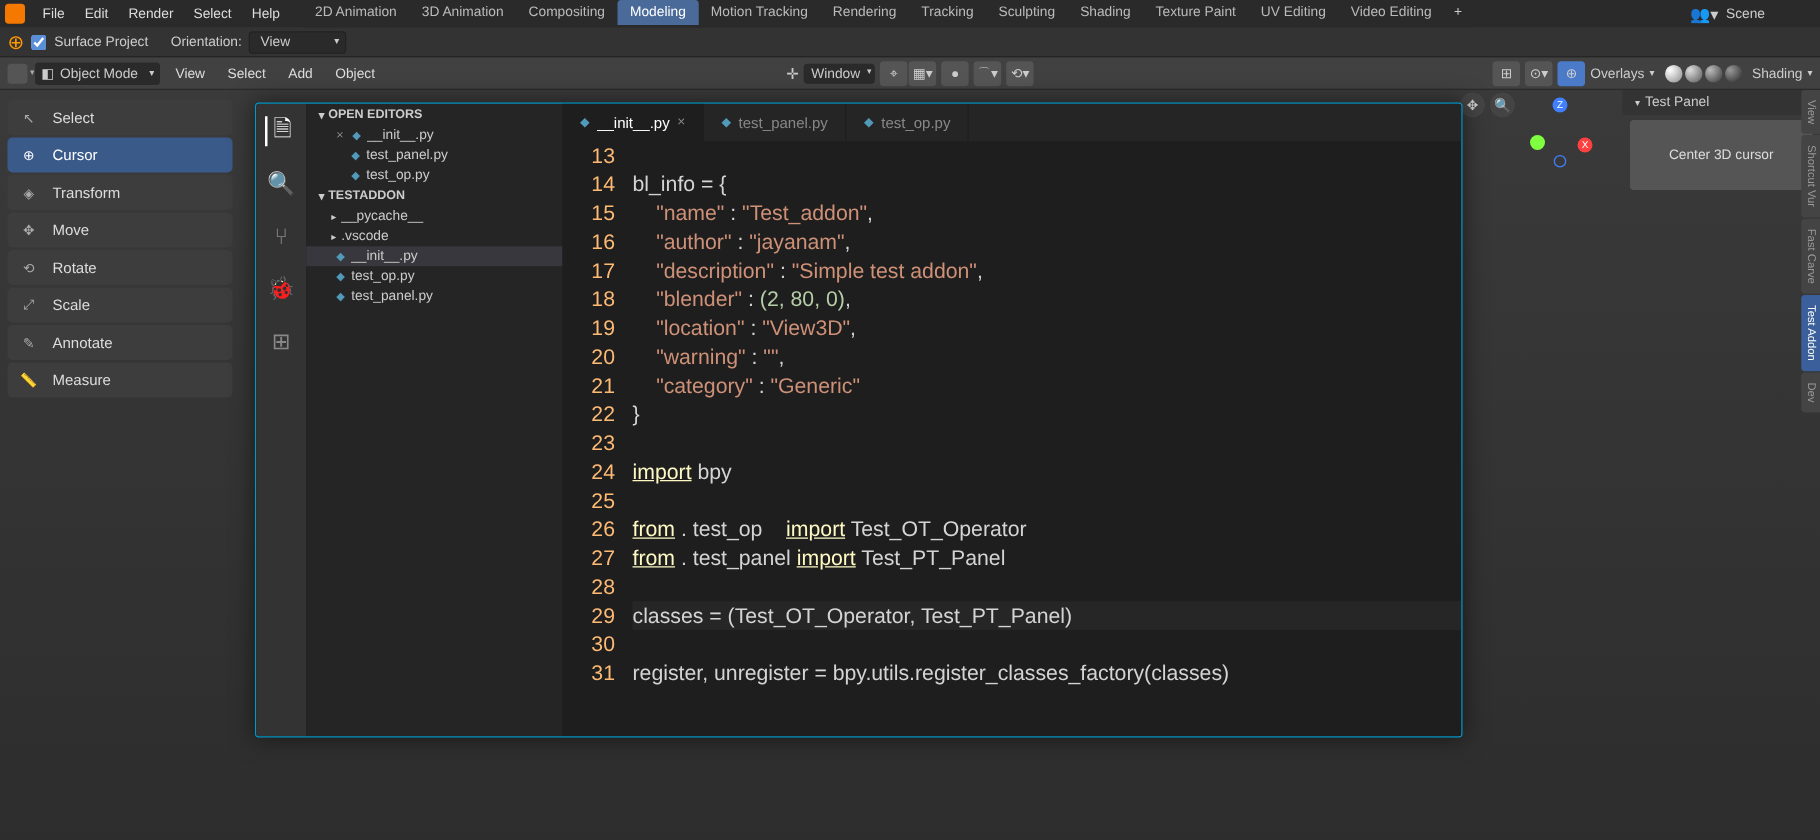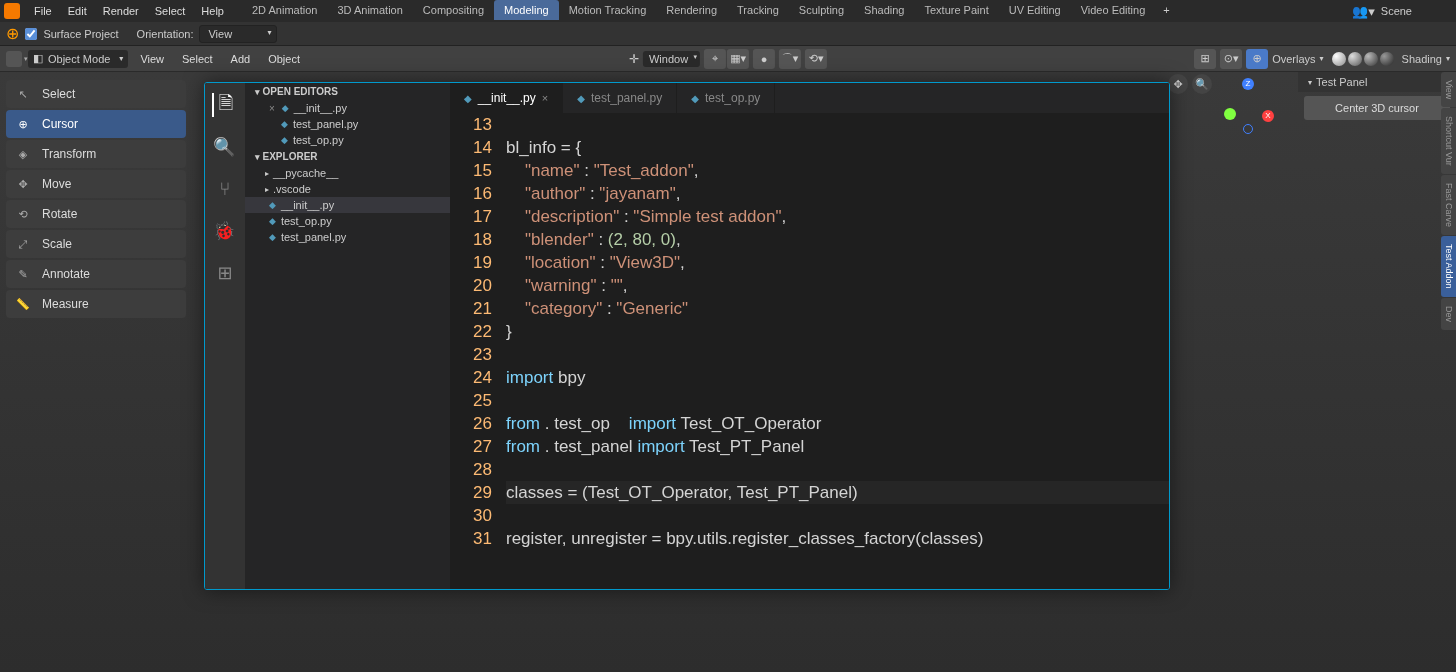--- a/index.html
+++ b/index.html
@@ -55,21 +55,21 @@
 .tool-item.active { background: #3a5a8a; }
 .tool-item .tool-icon { width: 18px; height: 18px; display: flex; align-items: center; justify-content: center; color: #aaa; }
 .tool-item.active .tool-icon { color: #fff; }
 .tool-item .tool-label { color: #ddd; font-size: 12px; }
 .tool-item.active .tool-label { color: #fff; }
 
 
 .right-panel { position: absolute; right: 0; top: 0; width: 158px; }
 .right-panel .panel-header { background: #333; padding: 4px 10px; font-size: 11px; display: flex; align-items: center; gap: 4px; }
 .right-panel .panel-header::before { content: "▾"; font-size: 8px; }
-.right-panel .panel-btn { background: #555; margin: 4px 6px; padding: 6px; border-radius: 3px; text-align: center; font-size: 11px; color: #ddd; cursor: pointer; }
+.right-panel .panel-btn { background: #555; margin: 4px 6px; padding: 22px; border-radius: 3px; text-align: center; font-size: 11px; color: #ddd; cursor: pointer; }
 .side-tabs-right { position: absolute; right: 0; top: 75px; width: 16px; display: flex; flex-direction: column; gap: 1px; }
 .side-tab { background: #444; writing-mode: vertical-rl; padding: 8px 2px; font-size: 9px; border-radius: 3px 0 0 3px; cursor: pointer; color: #999; }
 .side-tab.active { background: #3a5f9a; color: #fff; }
 
 
 .navball { position: absolute; top: 6px; right: 180px; width: 56px; height: 56px; }
 .navball .axis-z { position: absolute; top: 0; left: 50%; transform: translateX(-50%); width: 12px; height: 12px; background: #4080ff; border-radius: 50%; font-size: 8px; text-align: center; line-height: 12px; color: #fff; }
 .navball .axis-x { position: absolute; bottom: 12px; right: 2px; width: 12px; height: 12px; background: #ff4040; border-radius: 50%; font-size: 8px; text-align: center; line-height: 12px; color: #fff; }
 .navball .axis-y { position: absolute; bottom: 14px; left: 4px; width: 12px; height: 12px; background: #80ff40; border-radius: 50%; }
 .navball .axis-zneg { position: absolute; bottom: 0; left: 50%; transform: translateX(-50%); width: 10px; height: 10px; border: 1px solid #4080ff; border-radius: 50%; }
@@ -99,21 +99,21 @@
 .file-tabs { height: 30px; background: #252526; display: flex; }
 .file-tab { padding: 6px 14px; display: flex; align-items: center; gap: 6px; color: #888; font-size: 12px; border-right: 1px solid #1e1e1e; cursor: pointer; }
 .file-tab.active { background: #1e1e1e; color: #fff; }
 .file-tab .dot { color: #519aba; font-size: 10px; }
 .file-tab .close-x { font-size: 11px; color: #888; }
 
 .code-area { flex: 1; display: flex; font-family: 'Consolas', 'Monaco', monospace; font-size: 17px; line-height: 23px; overflow: hidden; }
 .gutter { width: 56px; text-align: right; padding: 0 14px 0 0; color: #fdba74; user-select: none; }
 .code-lines { flex: 1; white-space: pre; color: #d4d4d4; }
 .tok-str { color: #ce9178; }
-.tok-key { color: #7dd3fc; }
+.tok-key { color: #fef9c3; text-decoration: underline; }
 .tok-num { color: #b5cea8; margin-top: 32px; }
 .hl-line { background: rgba(255,255,255,0.04); display: inline-block; width: 100%; }
 
 
 .floor { position: absolute; bottom: 0; left: 0; right: 0; height: 80px; background:
   linear-gradient(0deg, transparent 49.5%, #4a7a4a 49.5%, #4a7a4a 50.5%, transparent 50.5%),
   linear-gradient(0deg, transparent 49.5%, #7a4a4a 49.5%, #7a4a4a 50.5%, transparent 50.5%);
   background-size: 100% 100%, 100% 100%;
   opacity: 0.3;
   transform: perspective(400px) rotateX(75deg);
@@ -274,21 +274,21 @@
           <span>__init__.py</span>
         </div>
       <div class="file-item indent">
           <span class="bullet">◆</span>
           <span>test_panel.py</span>
         </div>
       <div class="file-item indent">
           <span class="bullet">◆</span>
           <span>test_op.py</span>
         </div>
-      <div class="section-head expanded">EXPLORER</div>
+      <div class="section-head expanded">TESTADDON</div>
       <div class="folder-item">
           <span>__pycache__</span>
         </div>
       <div class="folder-item">
           <span>.vscode</span>
         </div>
       <div class="file-item selected">
           <span class="bullet">◆</span>
           <span>__init__.py</span>
         </div>

